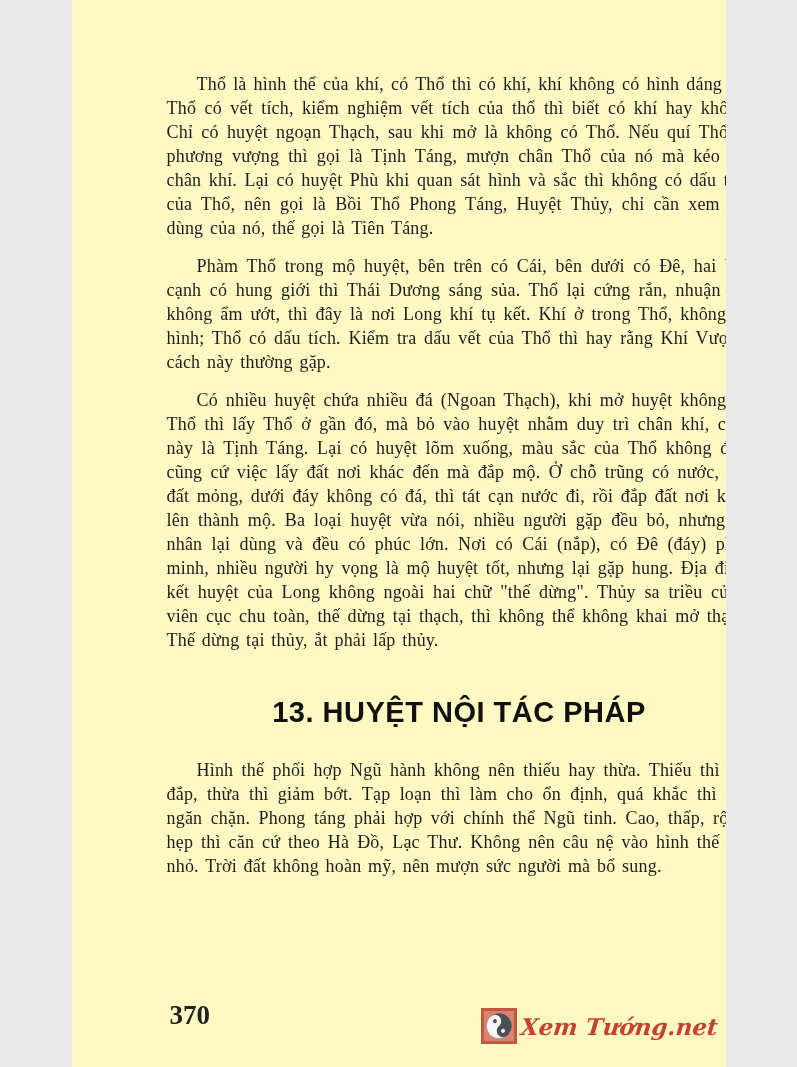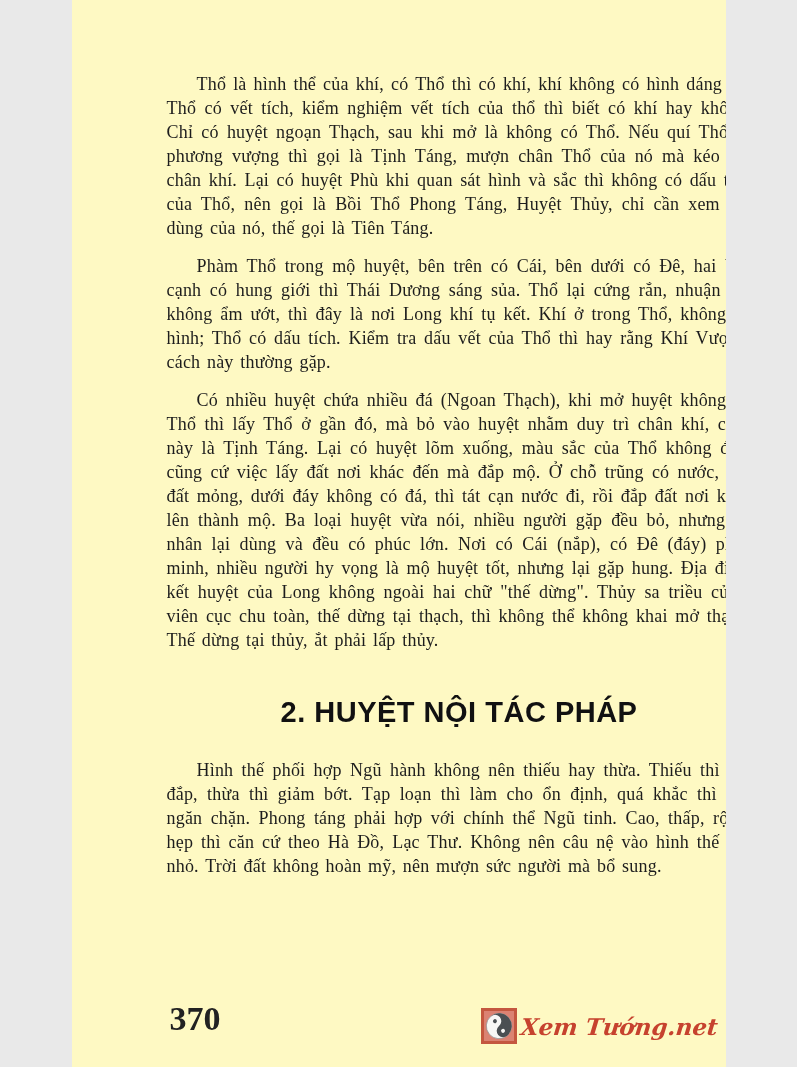--- a/index.html
+++ b/index.html
@@ -42,21 +42,21 @@
     text-align: center;
     margin: 42px 0 28px 0;
     letter-spacing: 0.5px;
     color: #111;
   }
   .footer-pagenum {
     position: absolute;
     left: 98px;
     top: 1000px;
     font-family: "Liberation Serif", serif;
-    font-size: 34px;
+    font-size: 27px;
     font-weight: bold;
     color: #222;
   }
   .watermark {
     position: absolute;
     top: 1008px;
     right: 8px;
     display: flex;
     align-items: center;
     gap: 4px;
@@ -89,21 +89,21 @@
 </head>
 <body>
 
 <div class="page">
 
   <div class="content">
     <p>Thổ là hình thể của khí, có Thổ thì có khí, khí không có hình dáng mà Thổ có vết tích, kiểm nghiệm vết tích của thổ thì biết có khí hay không. Chỉ có huyệt ngoạn Thạch, sau khi mở là không có Thổ. Nếu quí Thổ từ phương vượng thì gọi là Tịnh Táng, mượn chân Thổ của nó mà kéo dài chân khí. Lại có huyệt Phù khi quan sát hình và sắc thì không có dấu tích của Thổ, nên gọi là Bồi Thổ Phong Táng, Huyệt Thủy, chỉ cần xem thế dùng của nó, thế gọi là Tiên Táng.</p>
     <p>Phàm Thổ trong mộ huyệt, bên trên có Cái, bên dưới có Đê, hai bên cạnh có hung giới thì Thái Dương sáng sủa. Thổ lại cứng rắn, nhuận mà không ẩm ướt, thì đây là nơi Long khí tụ kết. Khí ở trong Thổ, không có hình; Thổ có dấu tích. Kiểm tra dấu vết của Thổ thì hay rằng Khí Vượng, cách này thường gặp.</p>
     <p>Có nhiều huyệt chứa nhiều đá (Ngoan Thạch), khi mở huyệt không có Thổ thì lấy Thổ ở gần đó, mà bỏ vào huyệt nhằm duy trì chân khí, cách này là Tịnh Táng. Lại có huyệt lõm xuống, màu sắc của Thổ không đẹp, cũng cứ việc lấy đất nơi khác đến mà đắp mộ. Ở chỗ trũng có nước, lớp đất mỏng, dưới đáy không có đá, thì tát cạn nước đi, rồi đắp đất nơi khác lên thành mộ. Ba loại huyệt vừa nói, nhiều người gặp đều bỏ, nhưng cổ nhân lại dùng và đều có phúc lớn. Nơi có Cái (nắp), có Đê (đáy) phân minh, nhiều người hy vọng là mộ huyệt tốt, nhưng lại gặp hung. Địa điểm kết huyệt của Long không ngoài hai chữ "thế dừng". Thủy sa triều củng, viên cục chu toàn, thế dừng tại thạch, thì không thể không khai mở thạch. Thế dừng tại thủy, ắt phải lấp thủy.</p>
 
-    <h1 class="section-heading">2. HUYỆT NỘI TÁC PHÁP</h1>
+    <h1 class="section-heading">13. HUYỆT NỘI TÁC PHÁP</h1>
 
     <p>Hình thế phối hợp Ngũ hành không nên thiếu hay thừa. Thiếu thì bồi đắp, thừa thì giảm bớt. Tạp loạn thì làm cho ổn định, quá khắc thì cần ngăn chặn. Phong táng phải hợp với chính thể Ngũ tinh. Cao, thấp, rộng, hẹp thì căn cứ theo Hà Đồ, Lạc Thư. Không nên câu nệ vào hình thế lớn nhỏ. Trời đất không hoàn mỹ, nên mượn sức người mà bổ sung.</p>
   </div>
 
   <div class="footer-pagenum">370</div>
 
   <div class="watermark">
     <span class="yy-square">
       <svg viewBox="0 0 64 64" aria-hidden="true">
         <circle cx="32" cy="32" r="29" fill="#f7f7f5" stroke="#8a8a8a" stroke-width="1.5"></circle>

